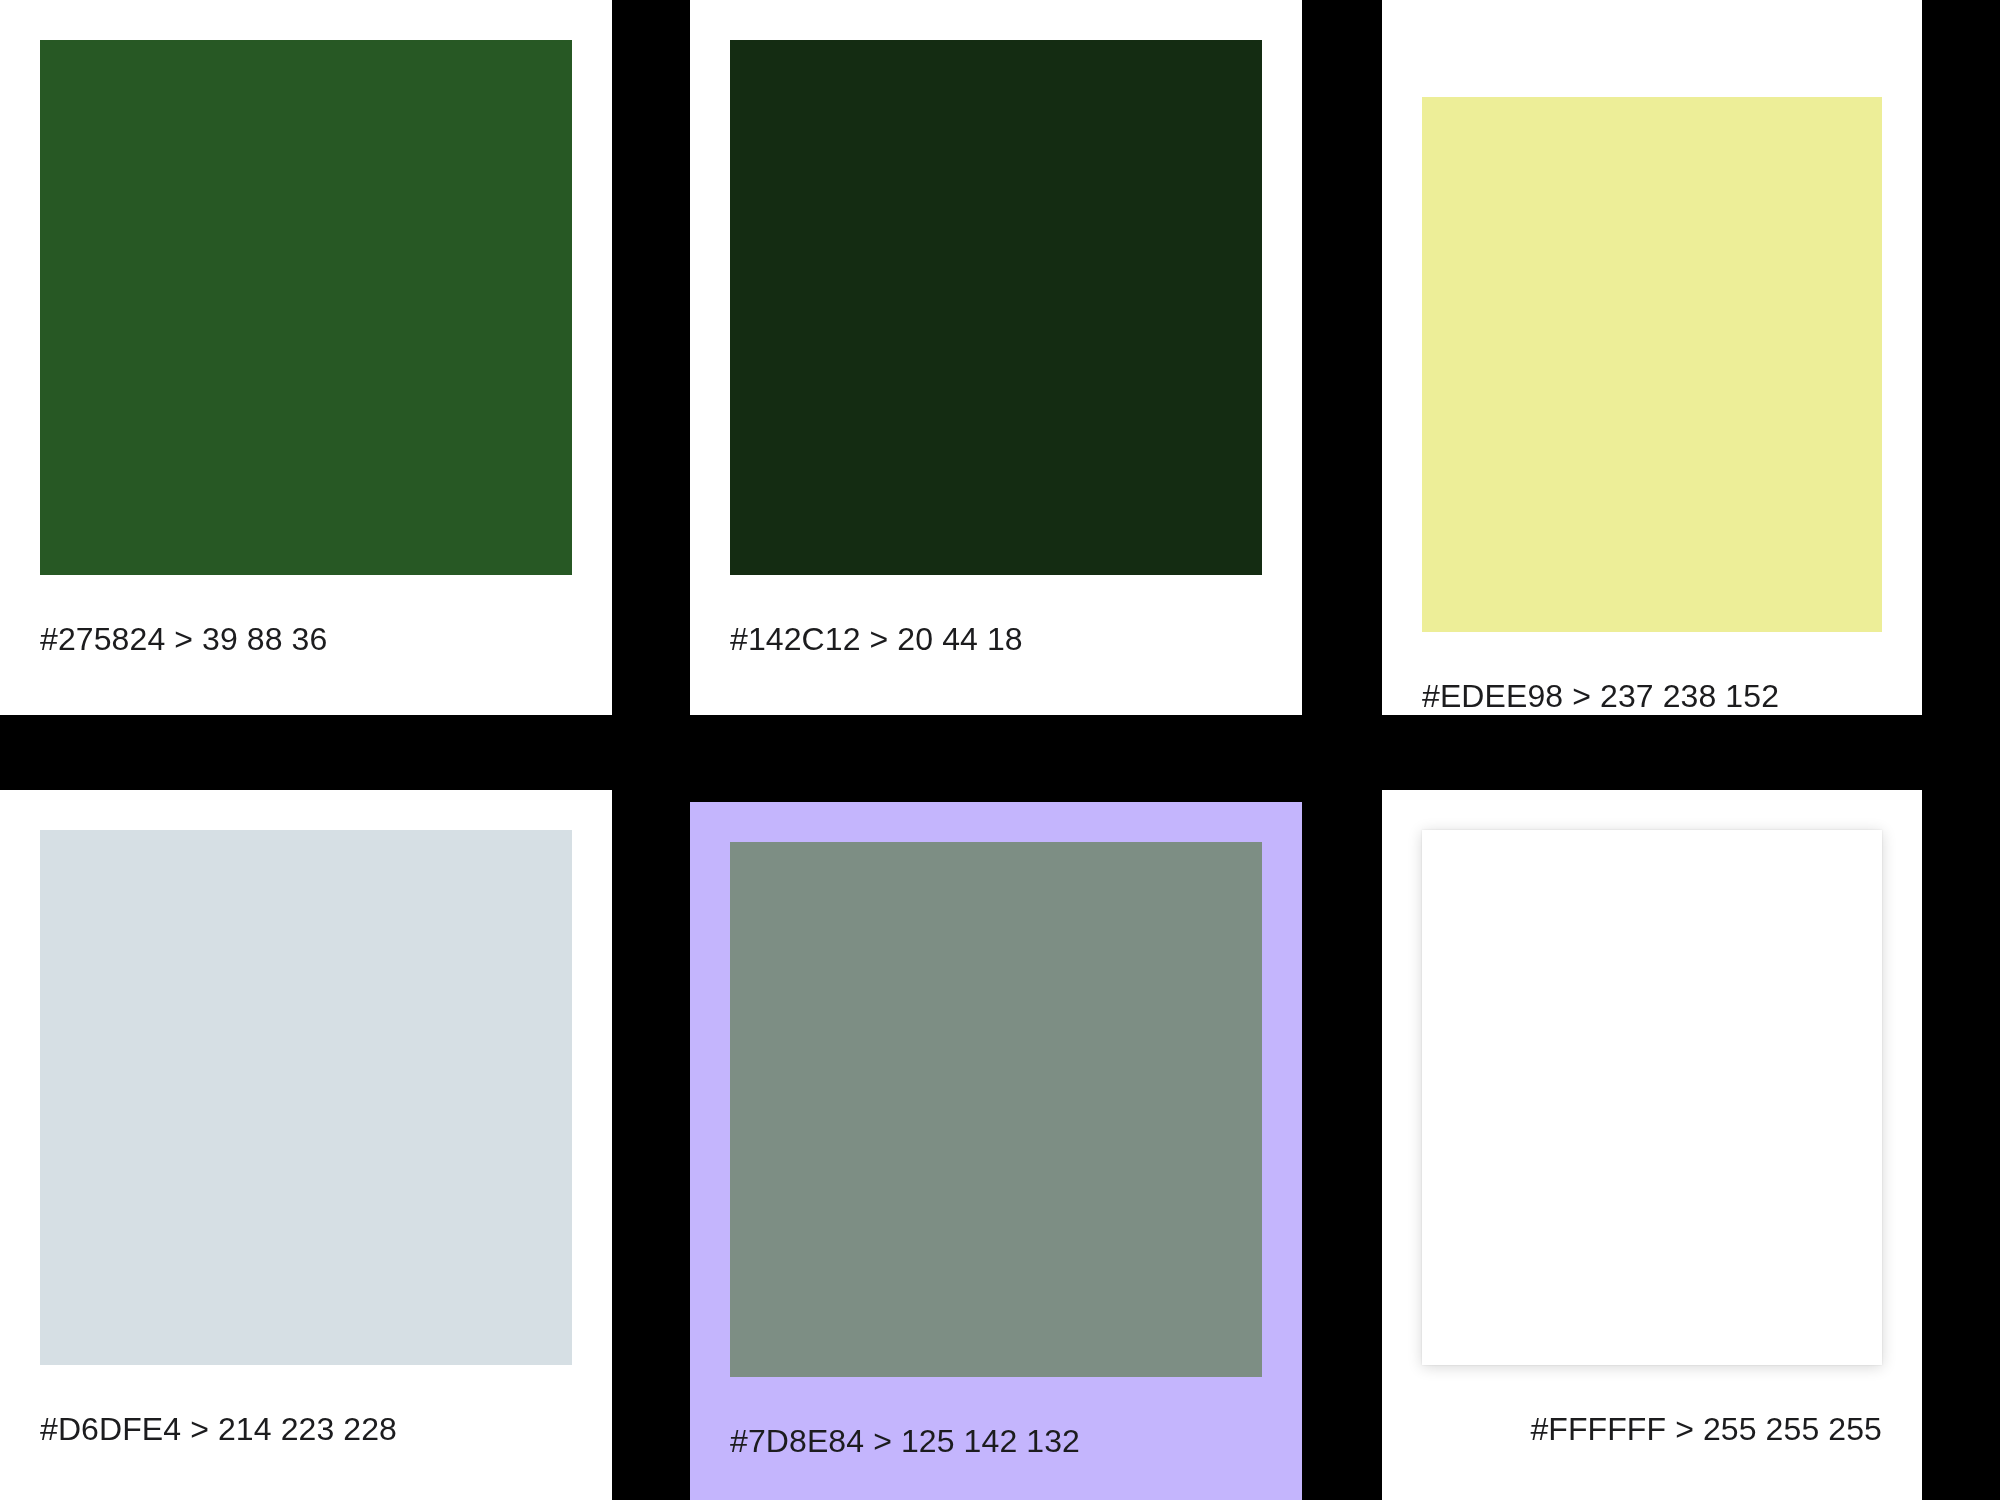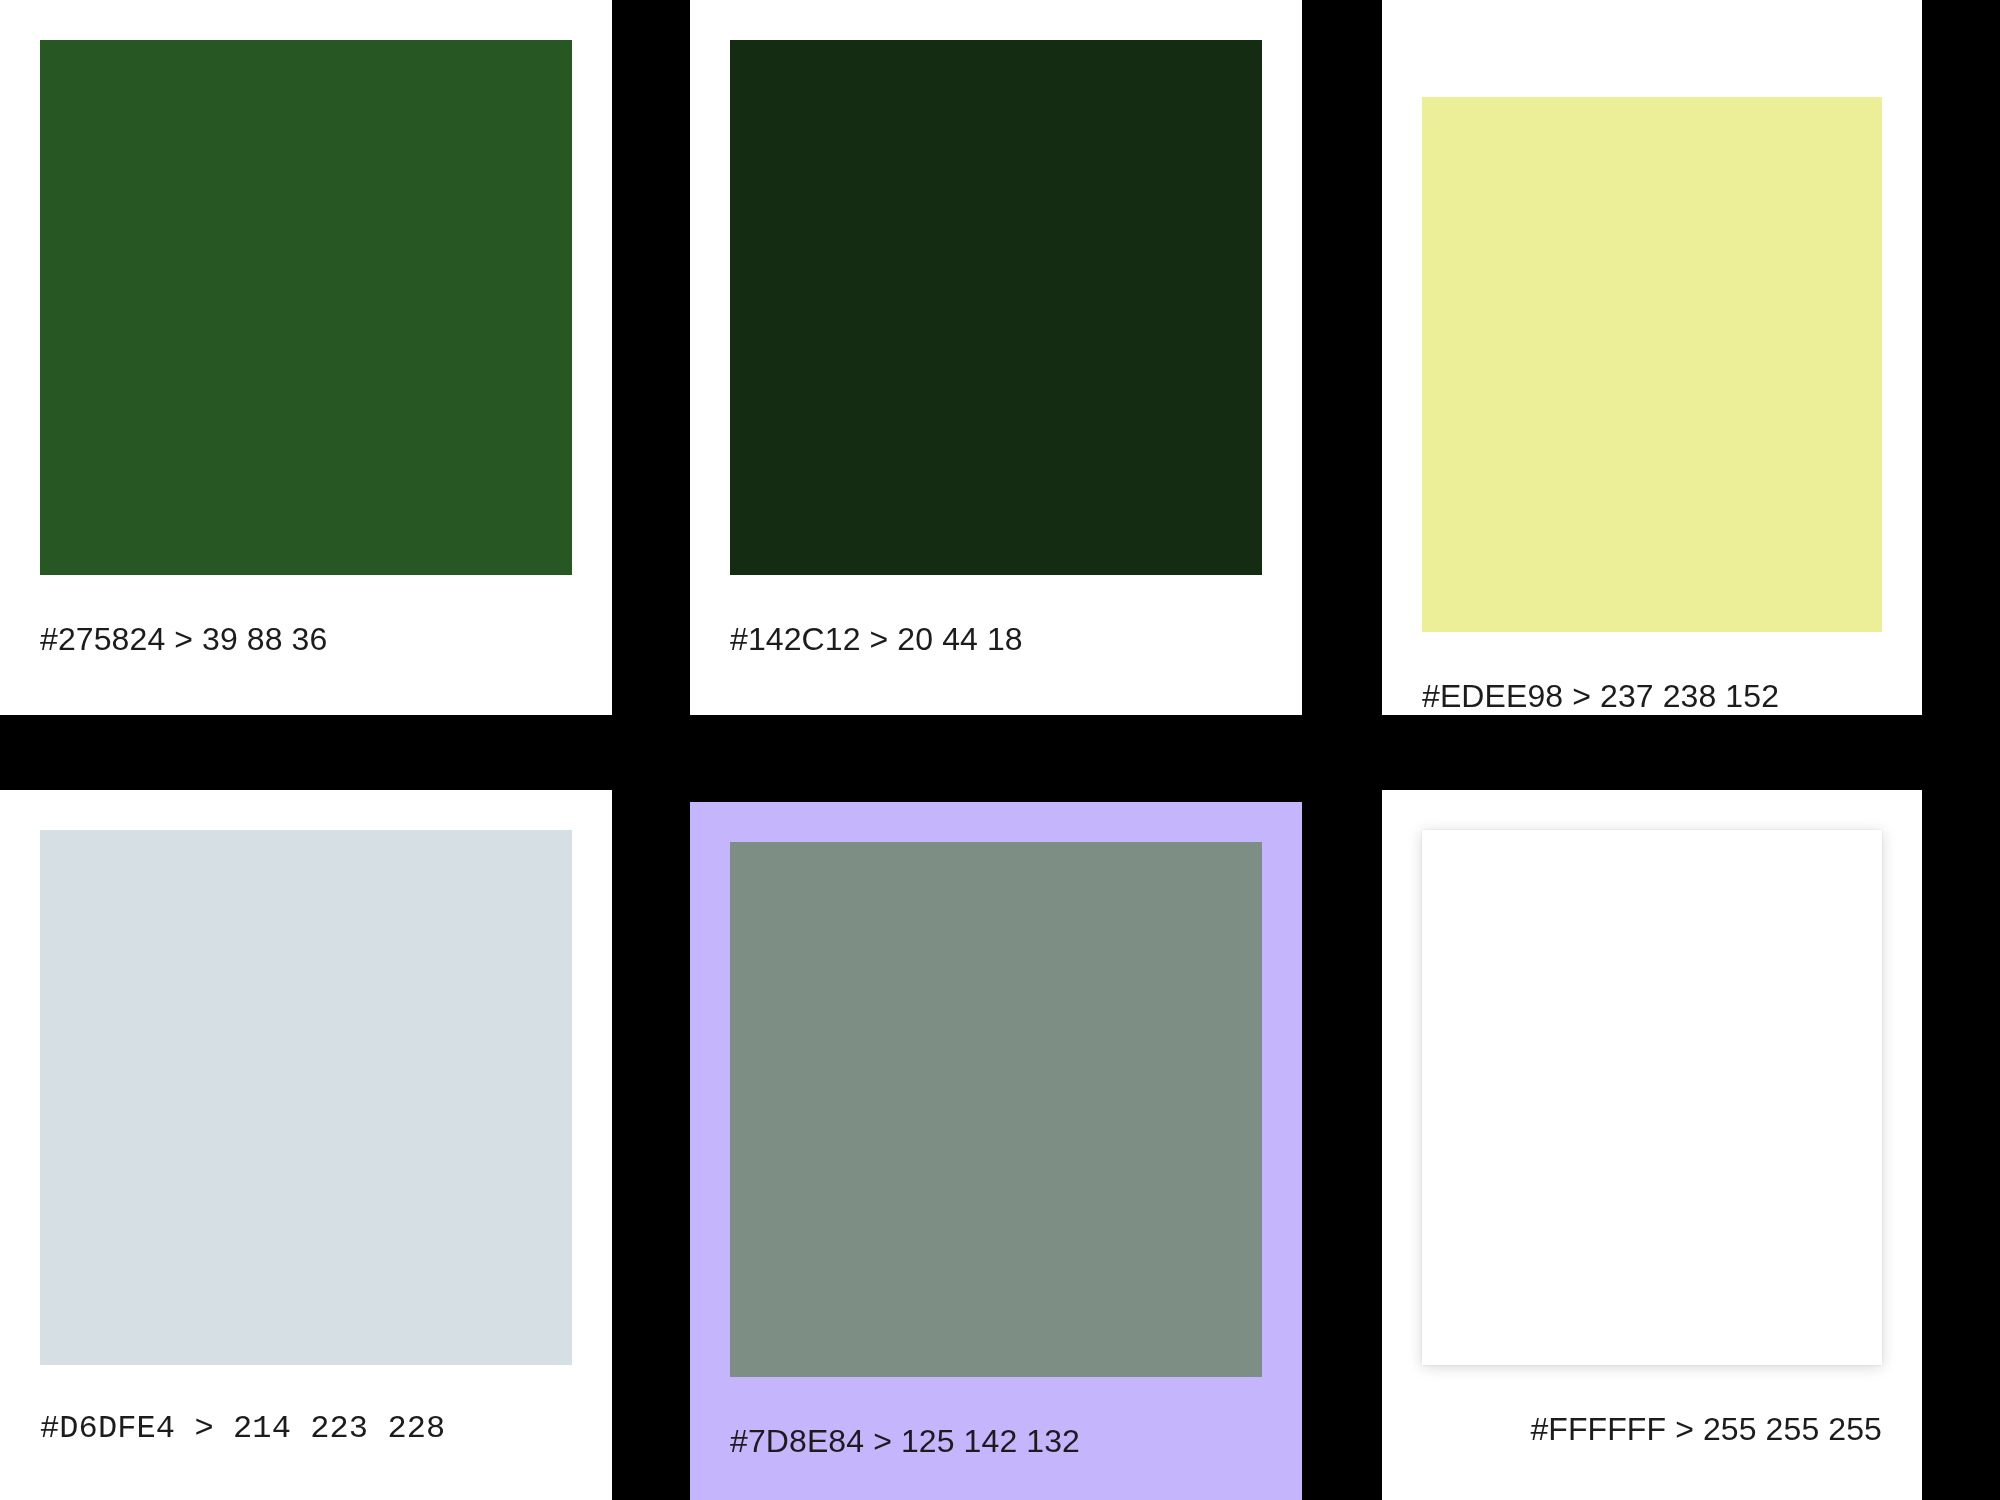--- a/index.html
+++ b/index.html
@@ -99,21 +99,21 @@
   <div class="cell row-top col-right">
     <div class="card" style="background-color: rgb(255, 255, 255); justify-content: flex-end;">
       <div class="swatch" style="background-color: rgb(237, 238, 152);"></div>
       <div class="label" style="color: rgb(28, 28, 30);">#EDEE98 &gt; 237 238 152</div>
     </div>
   </div>
 
   <div class="cell row-bot col-left">
     <div class="card" style="background-color: rgb(255, 255, 255);">
       <div class="swatch" style="background-color: rgb(214, 223, 228);"></div>
-      <div class="label" style="color: rgb(28, 28, 30); font-family: Liberation Mono, monospace;">#D6DFE4 &gt; 214 223 228</div>
+      <div class="label" style="color: rgb(28, 28, 30);">#D6DFE4 &gt; 214 223 228</div>
     </div>
   </div>
 
   <div class="cell row-bot col-mid">
     <div class="card" style="background-color: #c4b5fd; margin-top: 12px;">
       <div class="swatch" style="background-color: rgb(125, 142, 132);"></div>
       <div class="label" style="color: rgb(28, 28, 30);">#7D8E84 &gt; 125 142 132</div>
     </div>
   </div>
 

